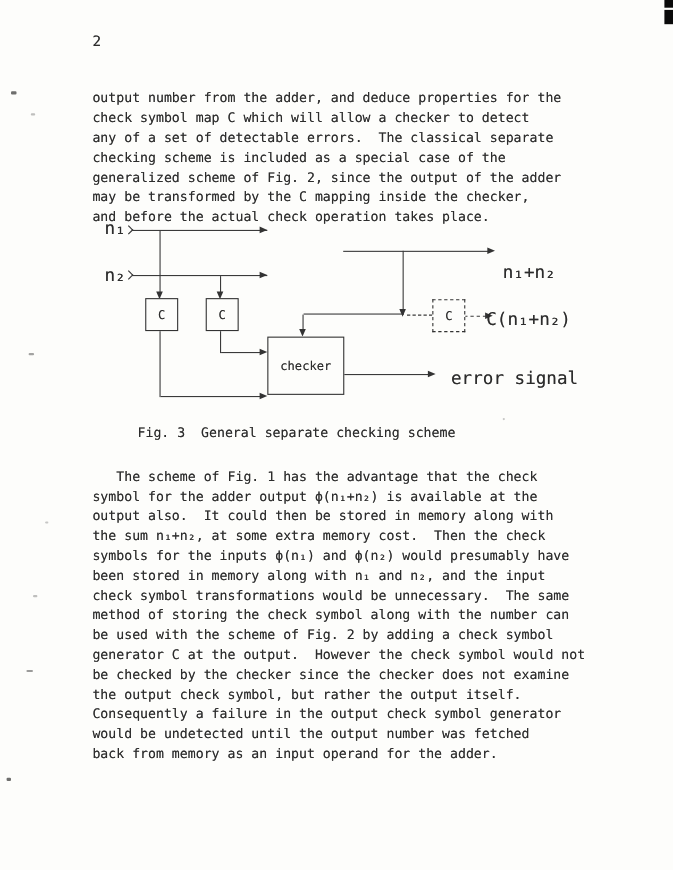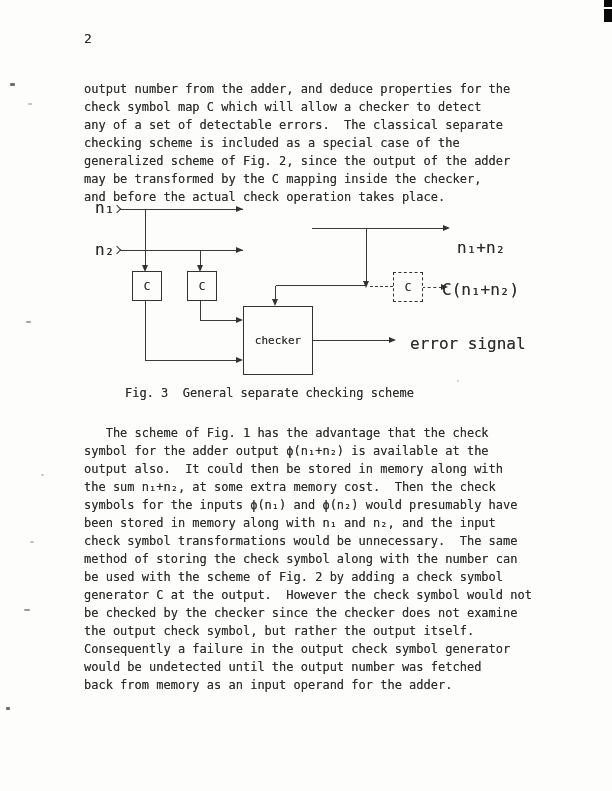--- a/index.html
+++ b/index.html
@@ -94,21 +94,21 @@
     <div class="arr-d" style="left:363px; top:281px;"></div>
     <div class="arr-d" style="left:272px; top:299px;"></div>
     <div class="arr-r" style="left:236px; top:317px;"></div>
     <div class="arr-r" style="left:236px; top:357px;"></div>
     <div class="arr-r" style="left:389px; top:337px;"></div>
     <div class="arr-r" style="left:441px; top:284px;"></div>
 
     <div class="box" style="left:132px; top:271px; width:30px; height:30px;">C</div>
     <div class="box" style="left:187px; top:271px; width:30px; height:30px;">C</div>
     <div class="box dashed" style="left:393px; top:272px; width:30px; height:30px;">C</div>
-    <div class="box" style="left:243px; top:306px; width:70px; height:69px;">checker</div>
+    <div class="box" style="left:243px; top:306px; width:70px; height:53px;">checker</div>
 
     <div class="lbl" style="left:457px; top:238px;">n₁+n₂</div>
     <div class="lbl" style="left:442px; top:280px;">C(n₁+n₂)</div>
     <div class="lbl" style="left:410px; top:334px;">error signal</div>
 
     <div class="caption" style="left:125px; top:386px;">Fig. 3  General separate checking scheme</div>
   </div>
 
   <div class="typed" style="left:84px; top:424px;">   The scheme of Fig. 1 has the advantage that the check
 symbol for the adder output ϕ(n₁+n₂) is available at the

